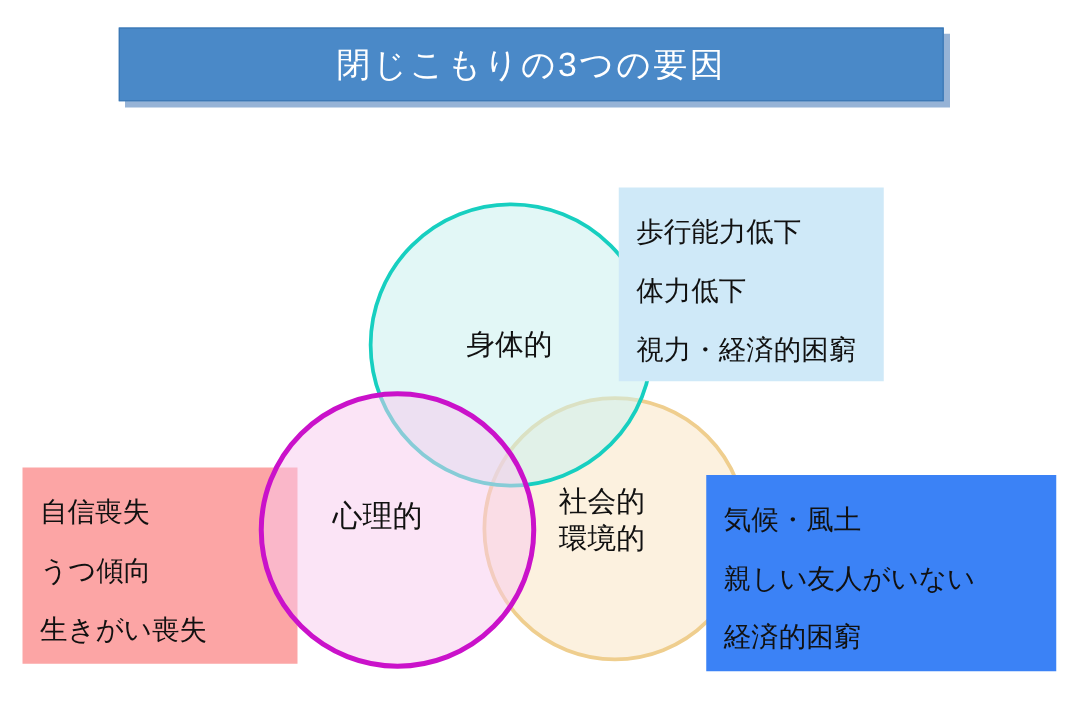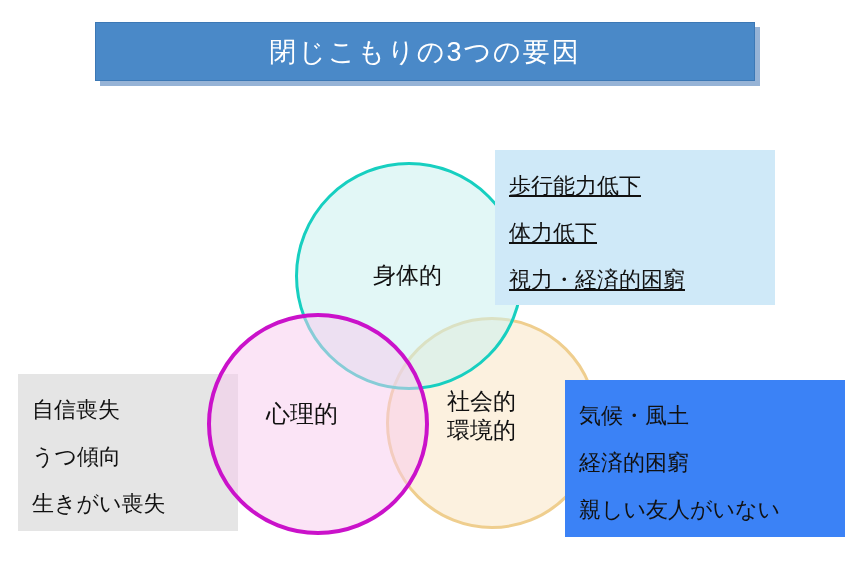--- a/index.html
+++ b/index.html
@@ -102,32 +102,31 @@
   .callout-item {
     font-size: 22px;
     line-height: 47px;
     height: 47px;
     color: #111111;
     white-space: nowrap;
   }
   .callout-physical {
     left: 495px;
     top: 150px;
-    width: 280px;
+    width: 212px;
     height: 155px;
     background: #cfe9f8;
     z-index: 5;
-    text-decoration: underline;
   }
   .callout-psychological {
     left: 18px;
     top: 374px;
     width: 220px;
     height: 157px;
-    background: #e5e5e5;
+    background: #fca5a5;
     z-index: 1;
   }
   .callout-social {
     left: 565px;
     top: 380px;
     width: 280px;
     height: 157px;
     background: #3b82f6;
     z-index: 5;
   }
@@ -162,17 +161,17 @@
   </div>
 
   <div class="callout callout-psychological">
     <div class="callout-item">自信喪失</div>
     <div class="callout-item">うつ傾向</div>
     <div class="callout-item">生きがい喪失</div>
   </div>
 
   <div class="callout callout-social">
     <div class="callout-item">気候・風土</div>
+    <div class="callout-item">親しい友人がいない</div>
     <div class="callout-item">経済的困窮</div>
-    <div class="callout-item">親しい友人がいない</div>
   </div>
 
 </div>
 
 </body></html>

